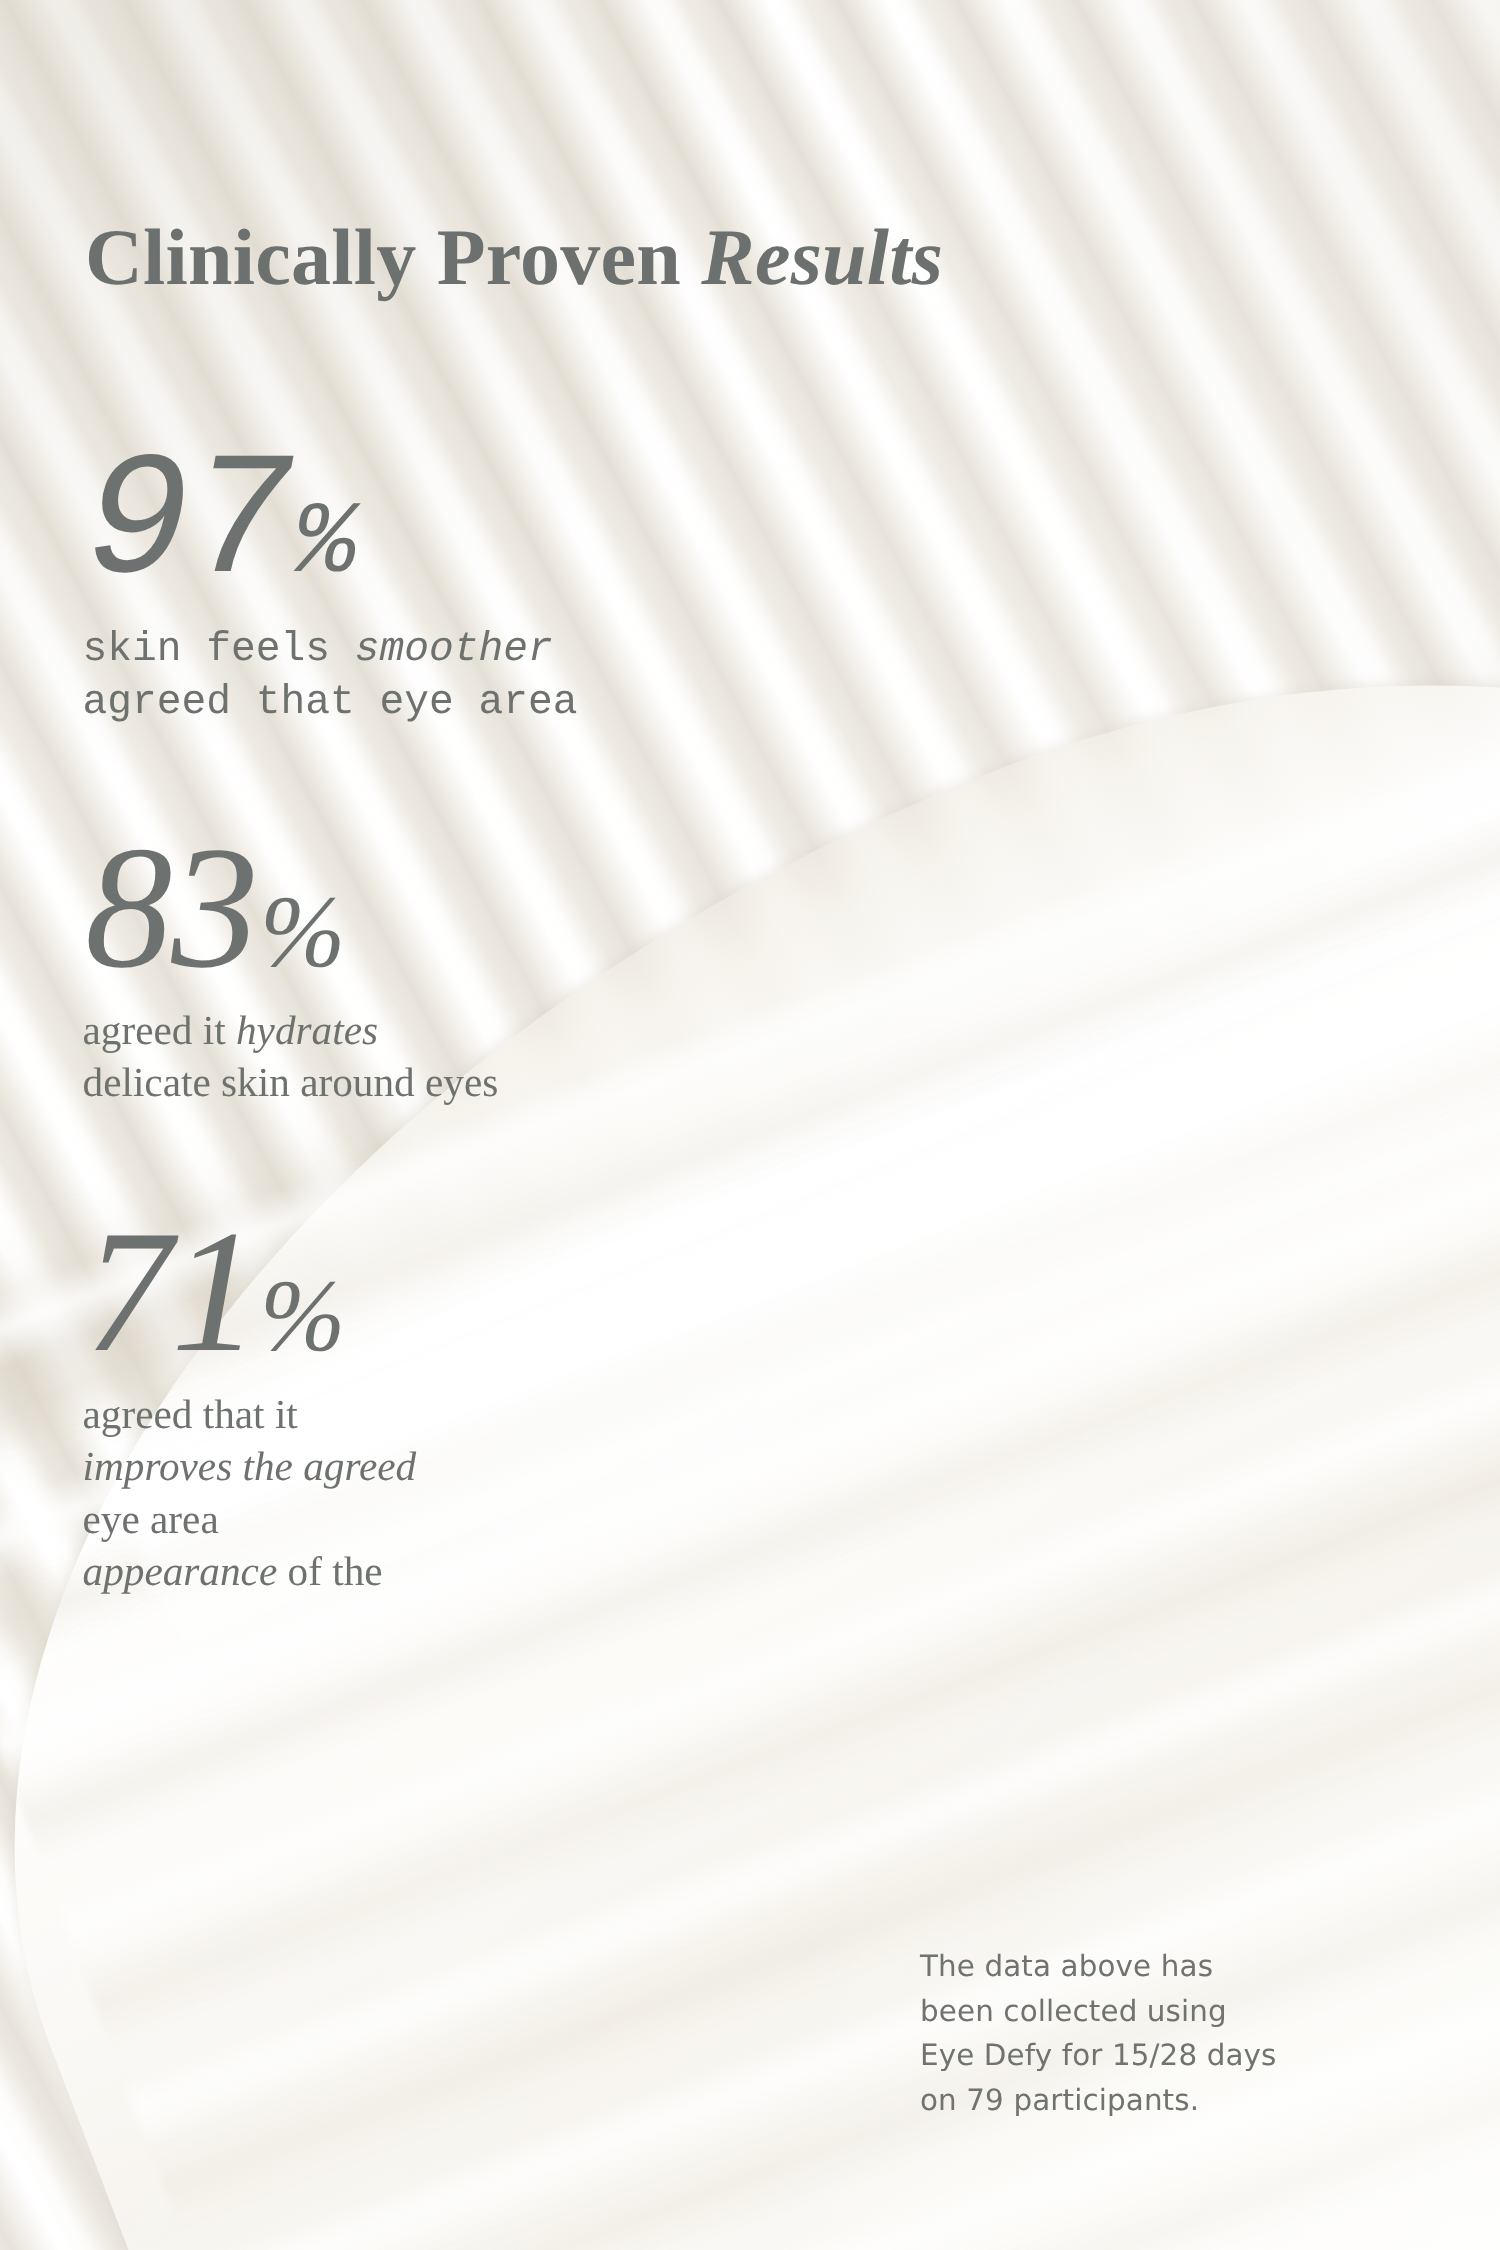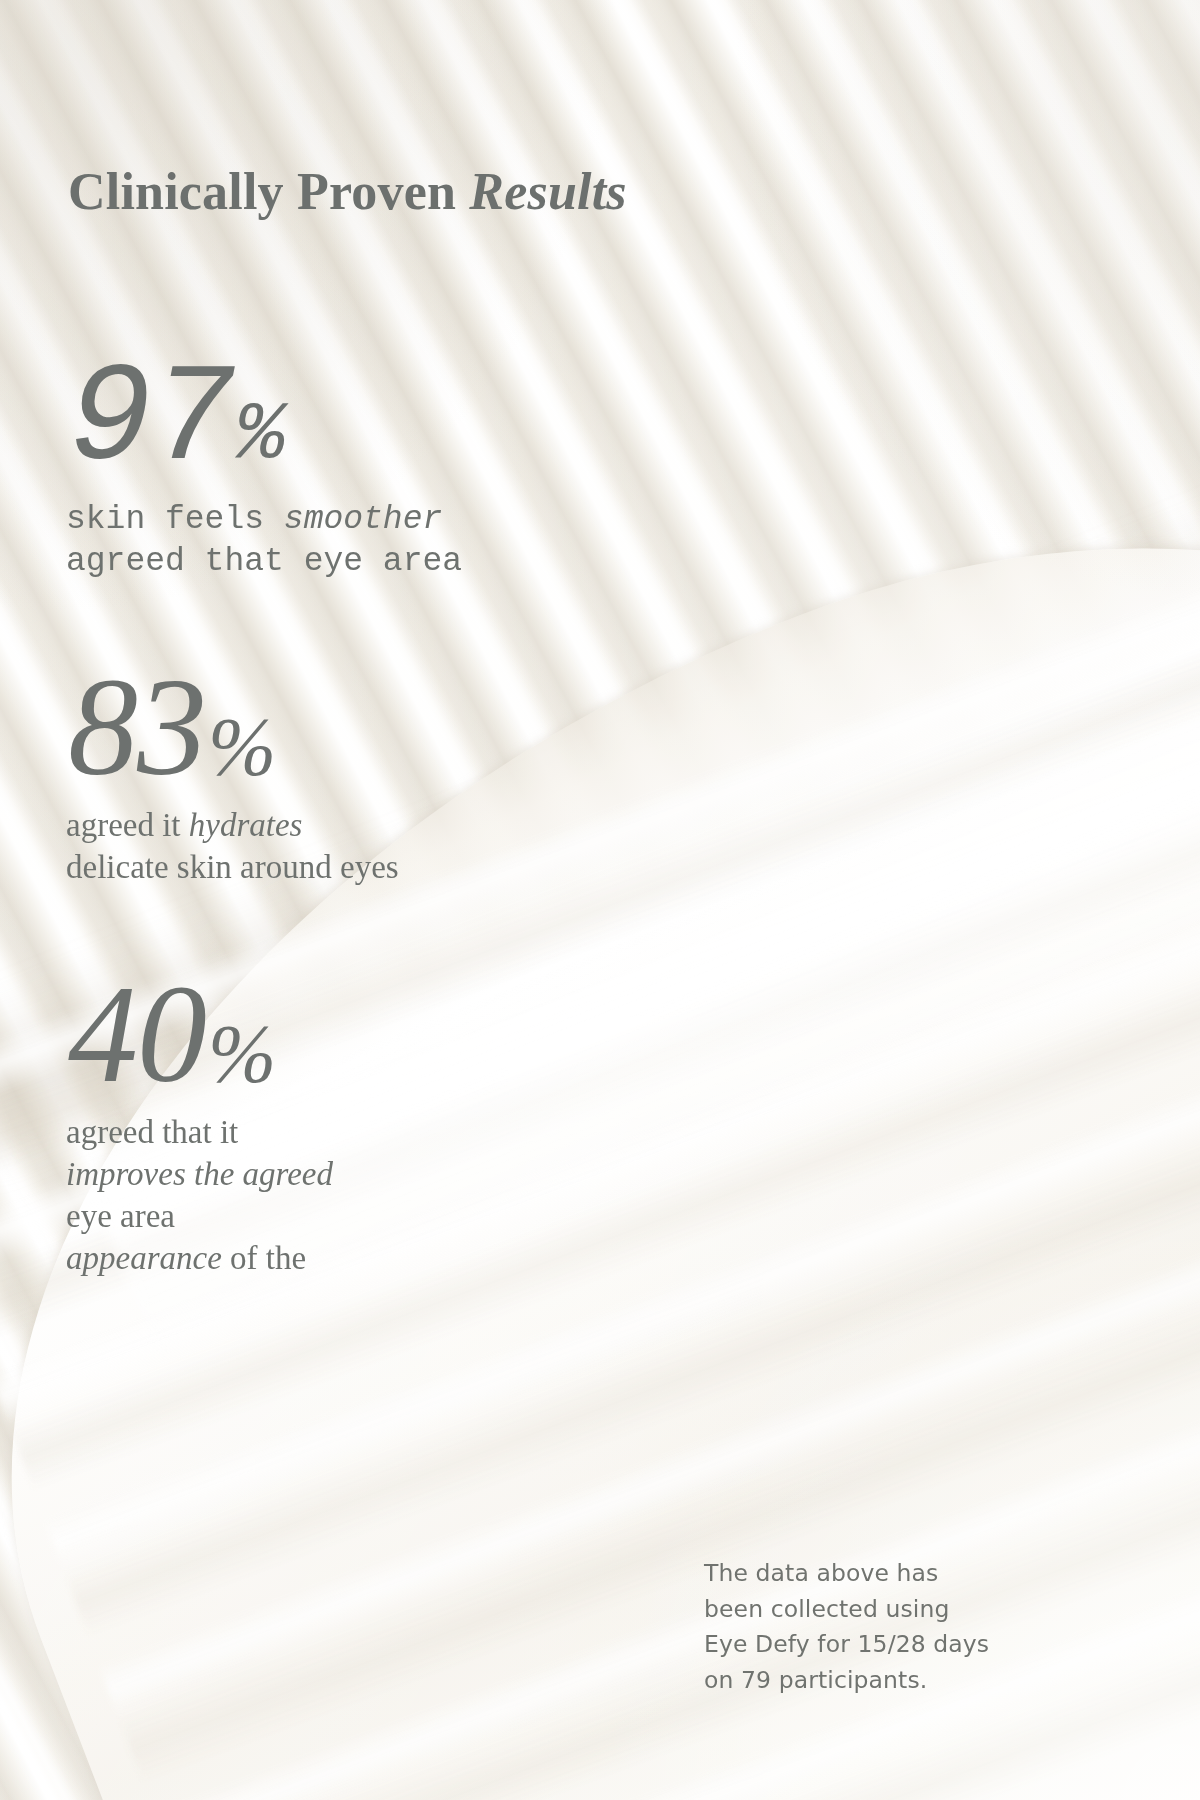--- a/index.html
+++ b/index.html
@@ -183,21 +183,21 @@
   .content {
     position: absolute;
     inset: 0;
     color: #6e716e;
   }
 
   .headline {
     position: absolute;
     left: 68px;
     top: 128px;
-    font-size: 52px;
+    font-size: 64px;
     line-height: 1.1;
     letter-spacing: 0.2px;
     color: #6c706e;
     white-space: nowrap;
   }
   .headline .em {
     font-style: italic;
   }
 
   .stat-block {
@@ -227,21 +227,21 @@
     font-size: 33px;
     line-height: 1.27;
     color: #6e726f;
     margin-top: 10px;
     max-width: 470px;
   }
   .stat-desc .em { font-style: italic; }
 
   .footnote {
     position: absolute;
-    left: 704px;
+    left: 736px;
     top: 1556px;
     width: 300px;
     font-family: "DejaVu Sans", "Liberation Sans", sans-serif;
     font-size: 23.5px;
     line-height: 1.52;
     color: #70736f;
     letter-spacing: 0.1px;
   }
 </style>
 </head>
@@ -273,21 +273,21 @@
 
     <div class="stat-block stat-2">
       <span class="stat-number"><span>83</span><span class="pct">%</span></span>
       <div class="stat-desc">
         <div><span>agreed it </span><span class="em">hydrates</span></div>
         <div>delicate skin around eyes</div>
       </div>
     </div>
 
     <div class="stat-block stat-3">
-      <span class="stat-number"><span>40</span><span class="pct">%</span></span>
+      <span class="stat-number"><span>71</span><span class="pct">%</span></span>
       <div class="stat-desc">
         <div>agreed that it</div>
         <div class="em">improves the agreed</div>
         <div>eye area</div>
         <div><span class="em">appearance</span><span> of the</span></div>
       </div>
     </div>
 
     <div class="footnote">
       <div>The data above has</div>

